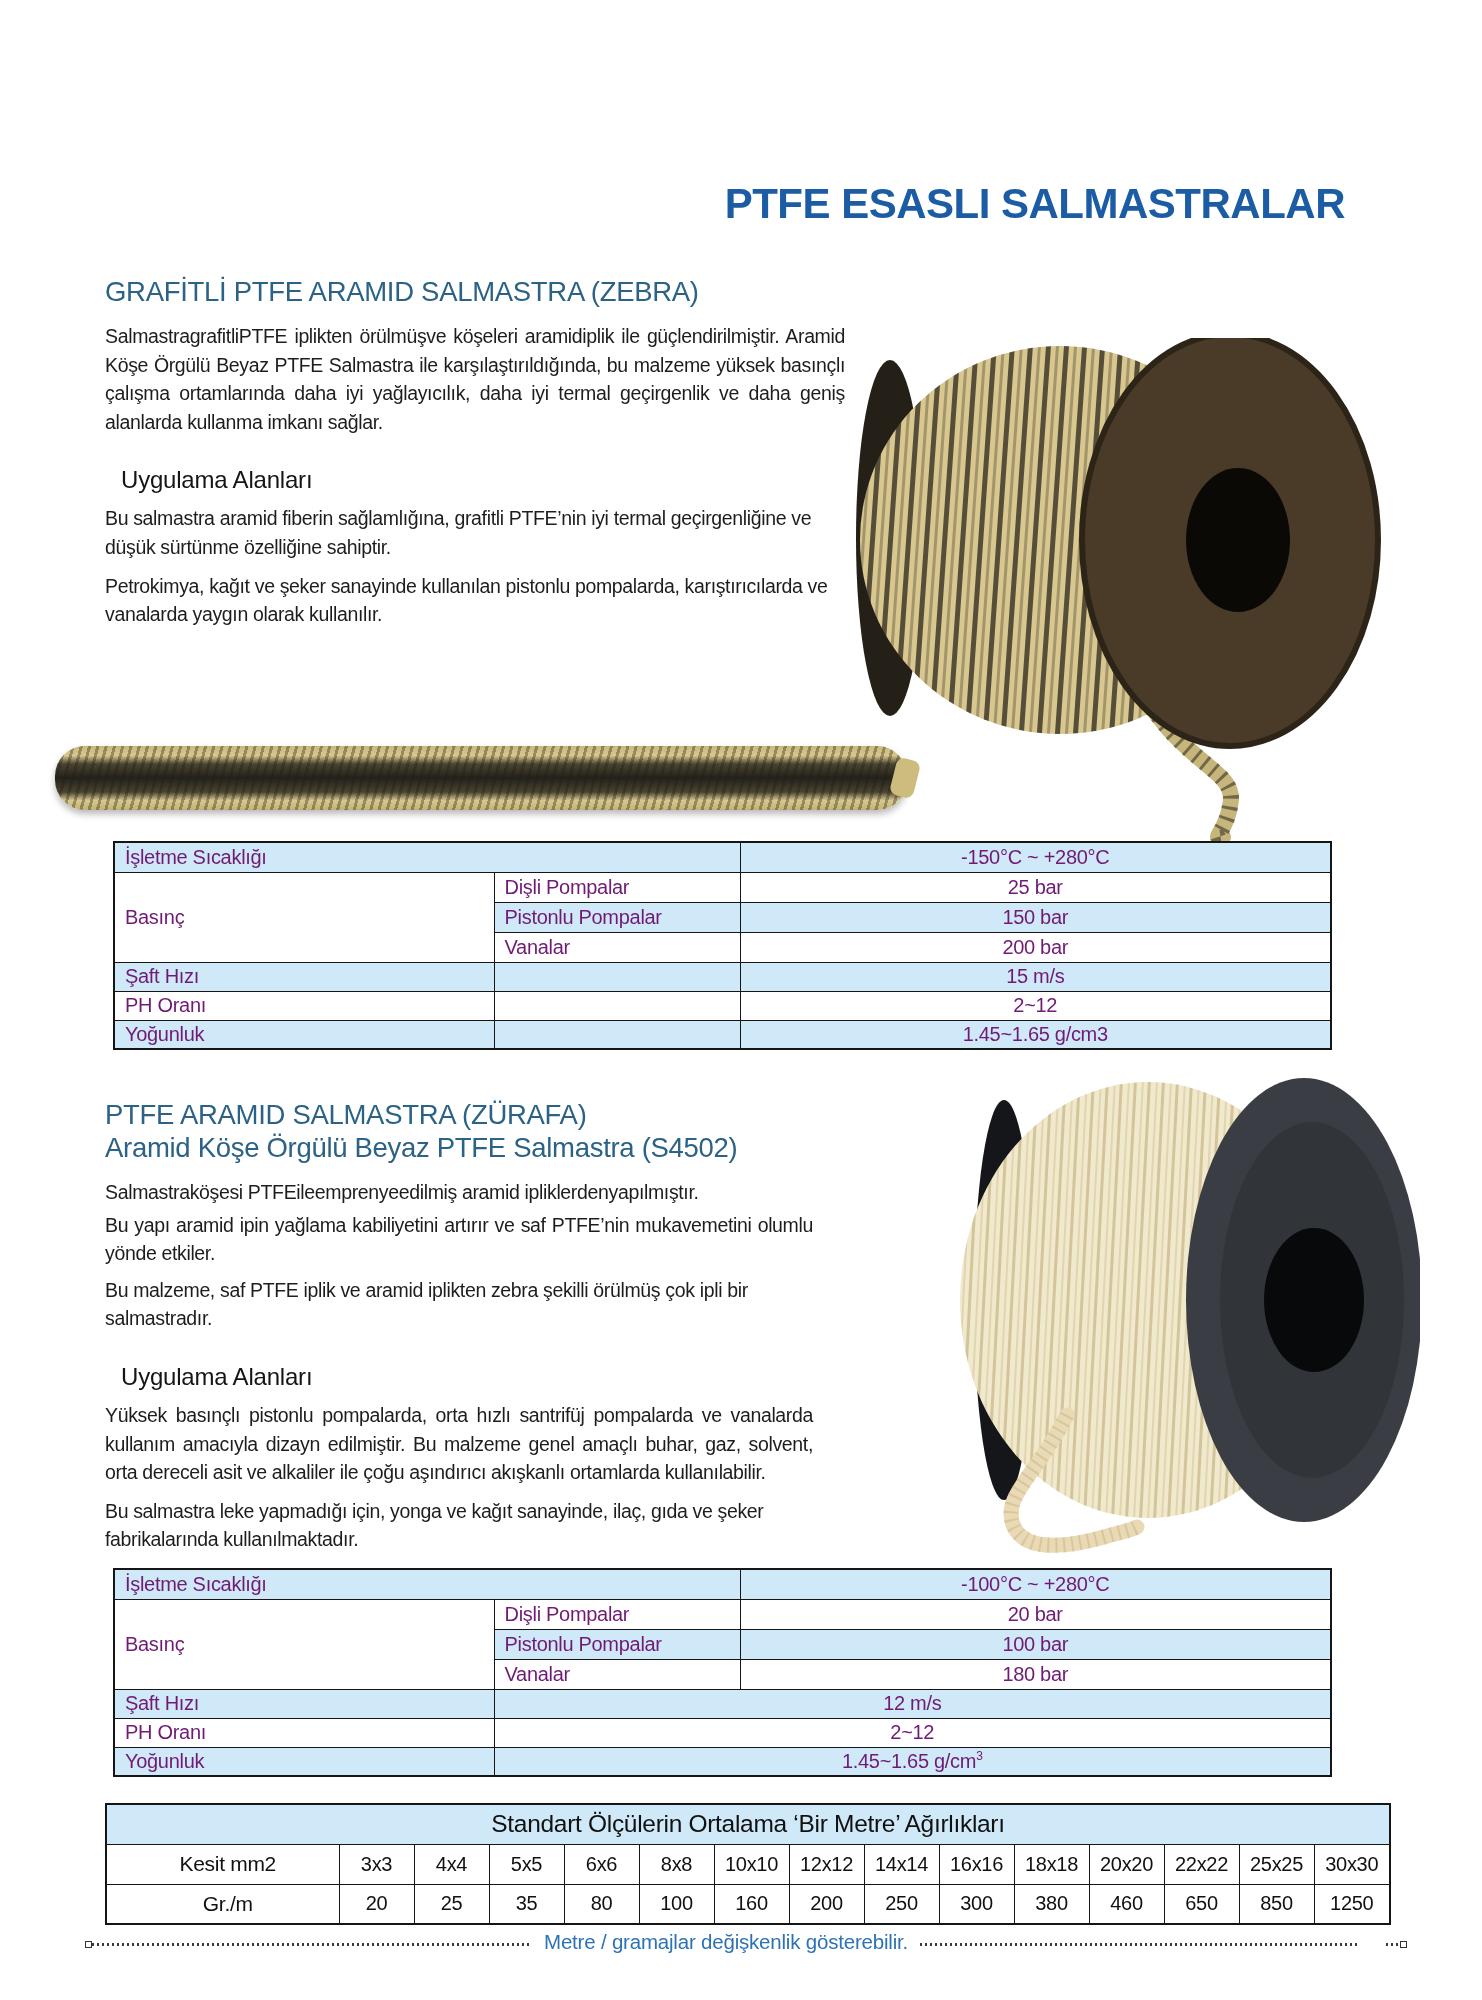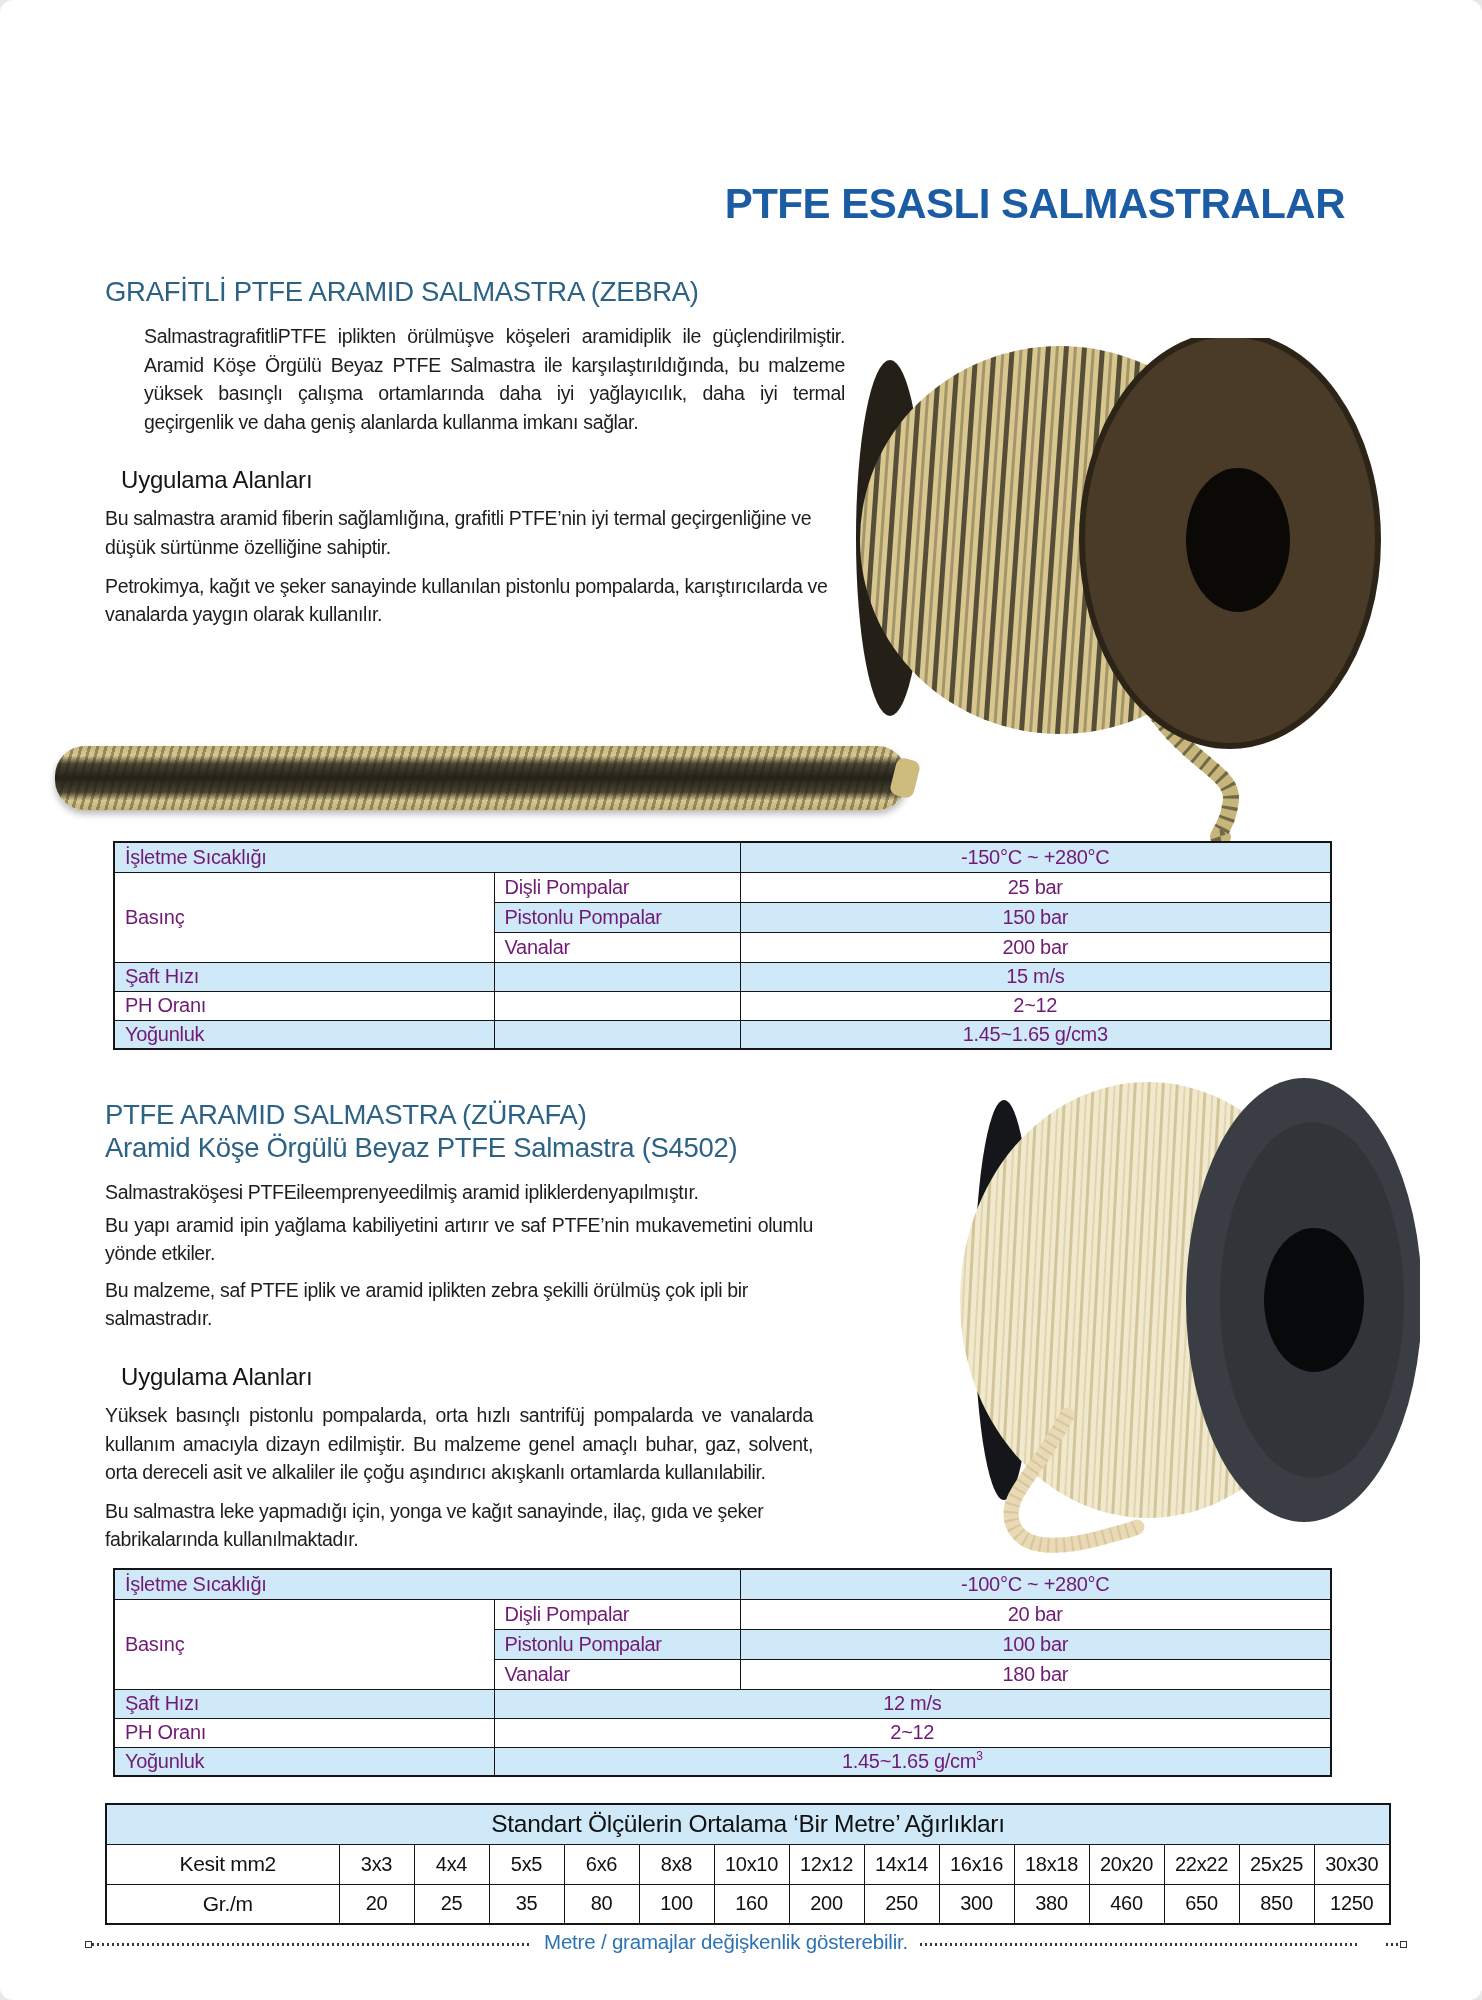--- a/index.html
+++ b/index.html
@@ -1,34 +1,34 @@
 <!DOCTYPE html>
 <html lang="tr"><head>
 <meta charset="utf-8">
 <style>
   html,body{margin:0;padding:0;background:#e8e8e8;}
   .page{position:relative;width:1482px;height:2000px;background:#ffffff;overflow:hidden;
-        font-family:"Liberation Sans",sans-serif;color:#1d1d1f;border-radius:13px;}
+        font-family:"Liberation Sans",sans-serif;color:#1d1d1f;}
   [data-interactable]{box-sizing:border-box;}
 
   
   .doc-title{position:absolute;top:180px;right:137px;font-size:42px;font-weight:600;
              color:#1b5ca4;letter-spacing:-0.5px;}
   .doc-subtitle{position:absolute;top:233px;right:137px;font-size:29px;font-weight:400;
                 color:#97999c;letter-spacing:1.5px;}
 
   
   .sec{position:absolute;left:105px;}
   .sec-h{font-size:27.5px;line-height:33px;color:#2b6285;font-weight:500;letter-spacing:-0.3px;}
   .para{font-size:19.5px;line-height:28.6px;color:#1d1d1f;letter-spacing:-0.35px;margin:0 0 10px 0;}
   .just{text-align:justify;}
   .apps-h{font-size:24px;font-weight:500;color:#151515;margin:30px 0 10px 16px;letter-spacing:-0.2px;}
 
   #section1{top:275px;width:740px;}
-  #section1 .intro{margin-top:14px;margin-left:39px;}
+  #section1 .intro{margin-top:14px;}
   #section2{top:1098px;width:708px;}
   #section2 .sec-h{color:#2b6285;}
 
   
   .rope-strip{position:absolute;left:55px;top:746px;width:852px;height:64px;border-radius:30px;
     background:
       repeating-linear-gradient(105deg, rgba(35,30,15,0.35) 0 3px, rgba(0,0,0,0) 3px 8px),
       linear-gradient(to bottom,#c9b87a 0%,#d8c88f 15%,#4a4432 28%,#23211a 50%,#4a4432 72%,#d8c88f 85%,#c3b274 100%);
     box-shadow:0 4px 7px rgba(0,0,0,0.28);}
   .rope-strip::after{content:"";position:absolute;right:-10px;top:13px;width:24px;height:38px;

